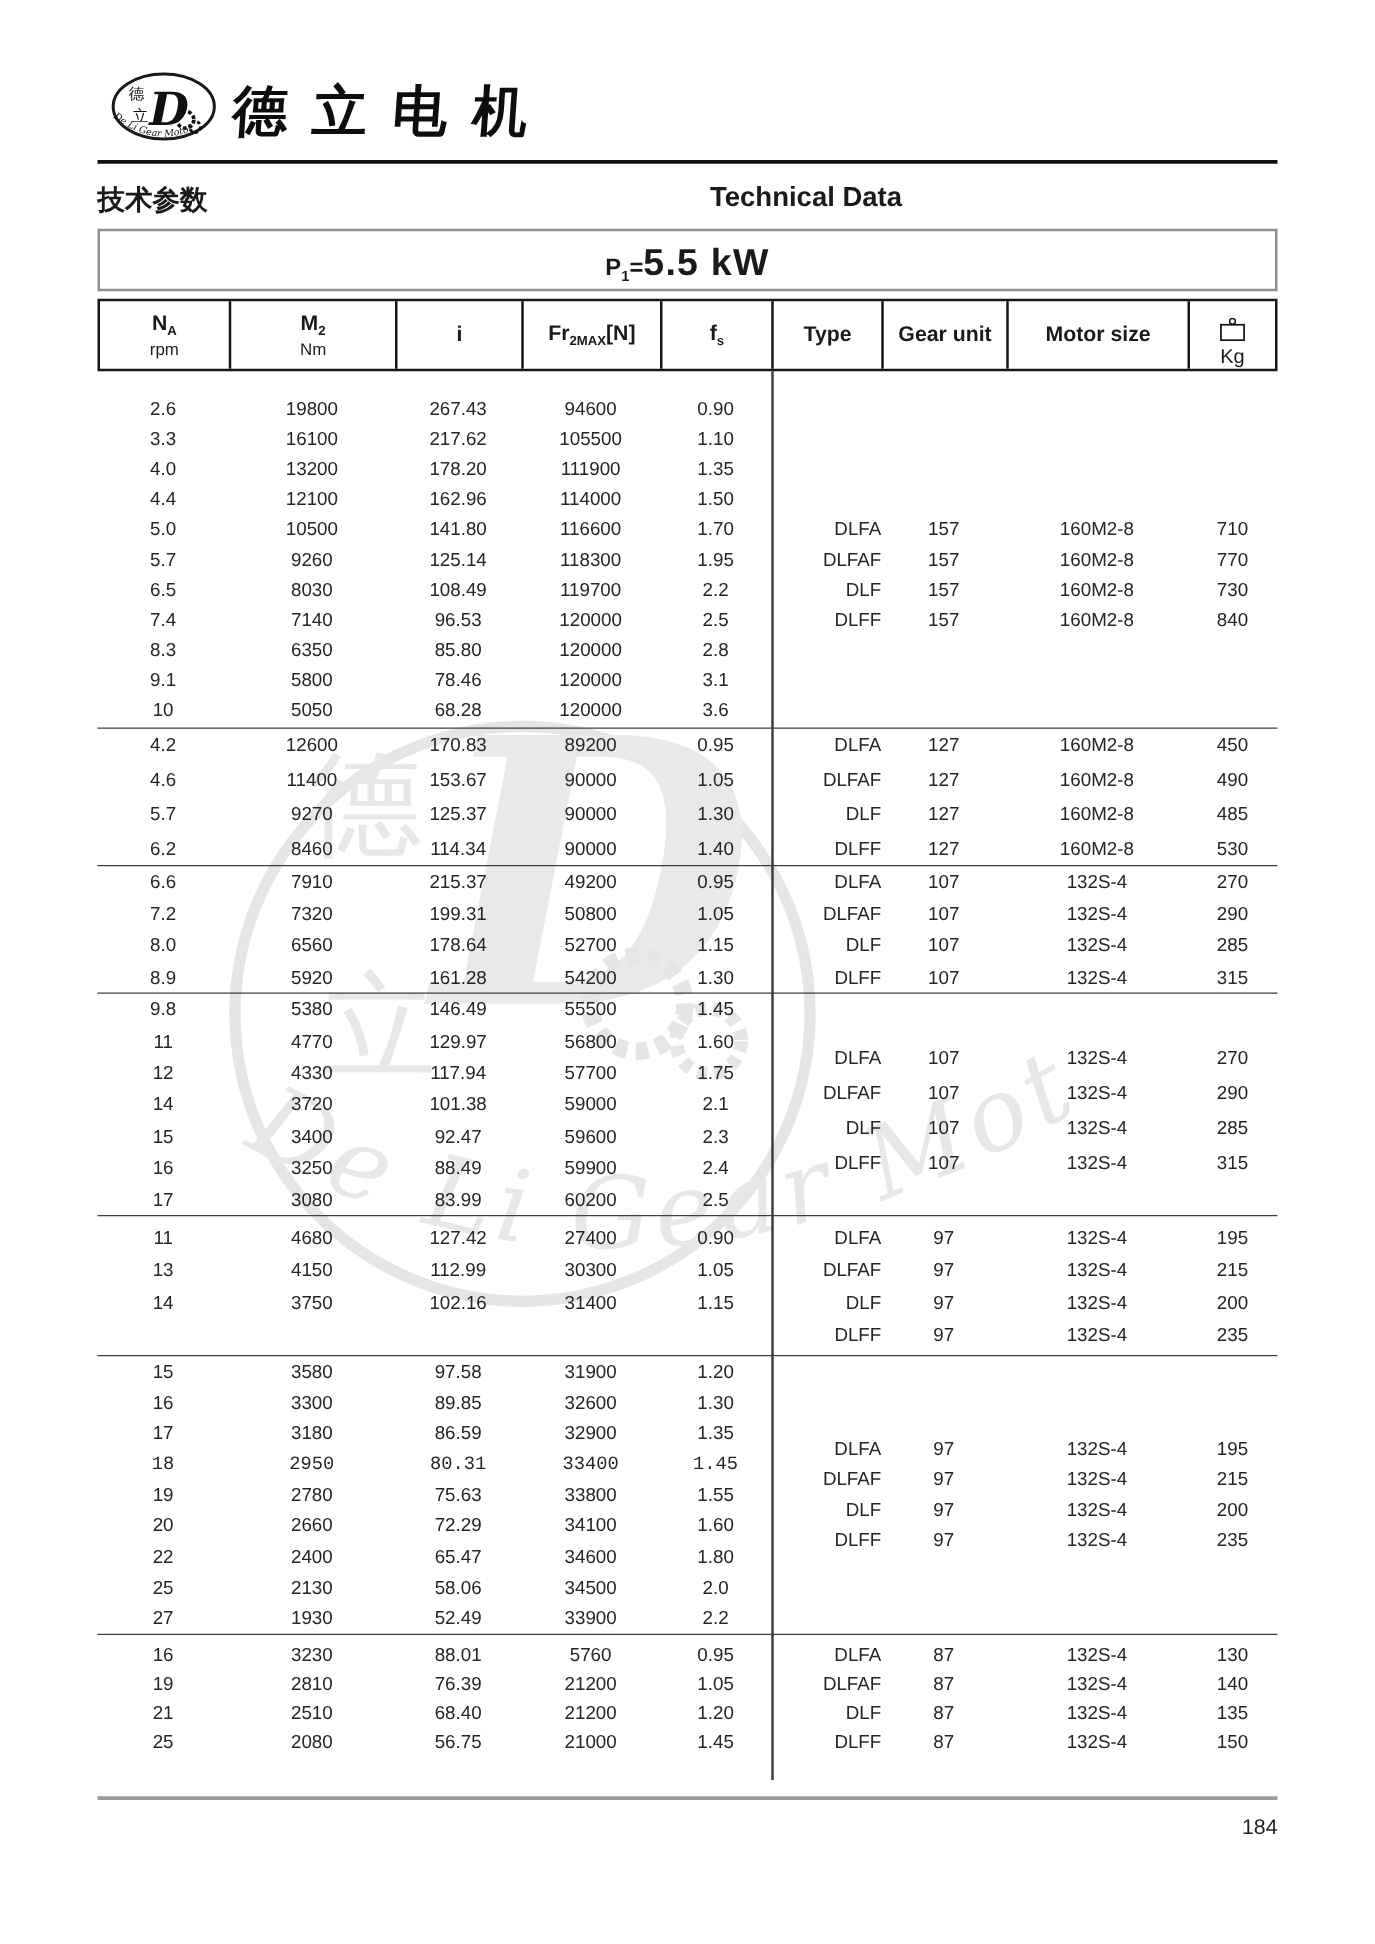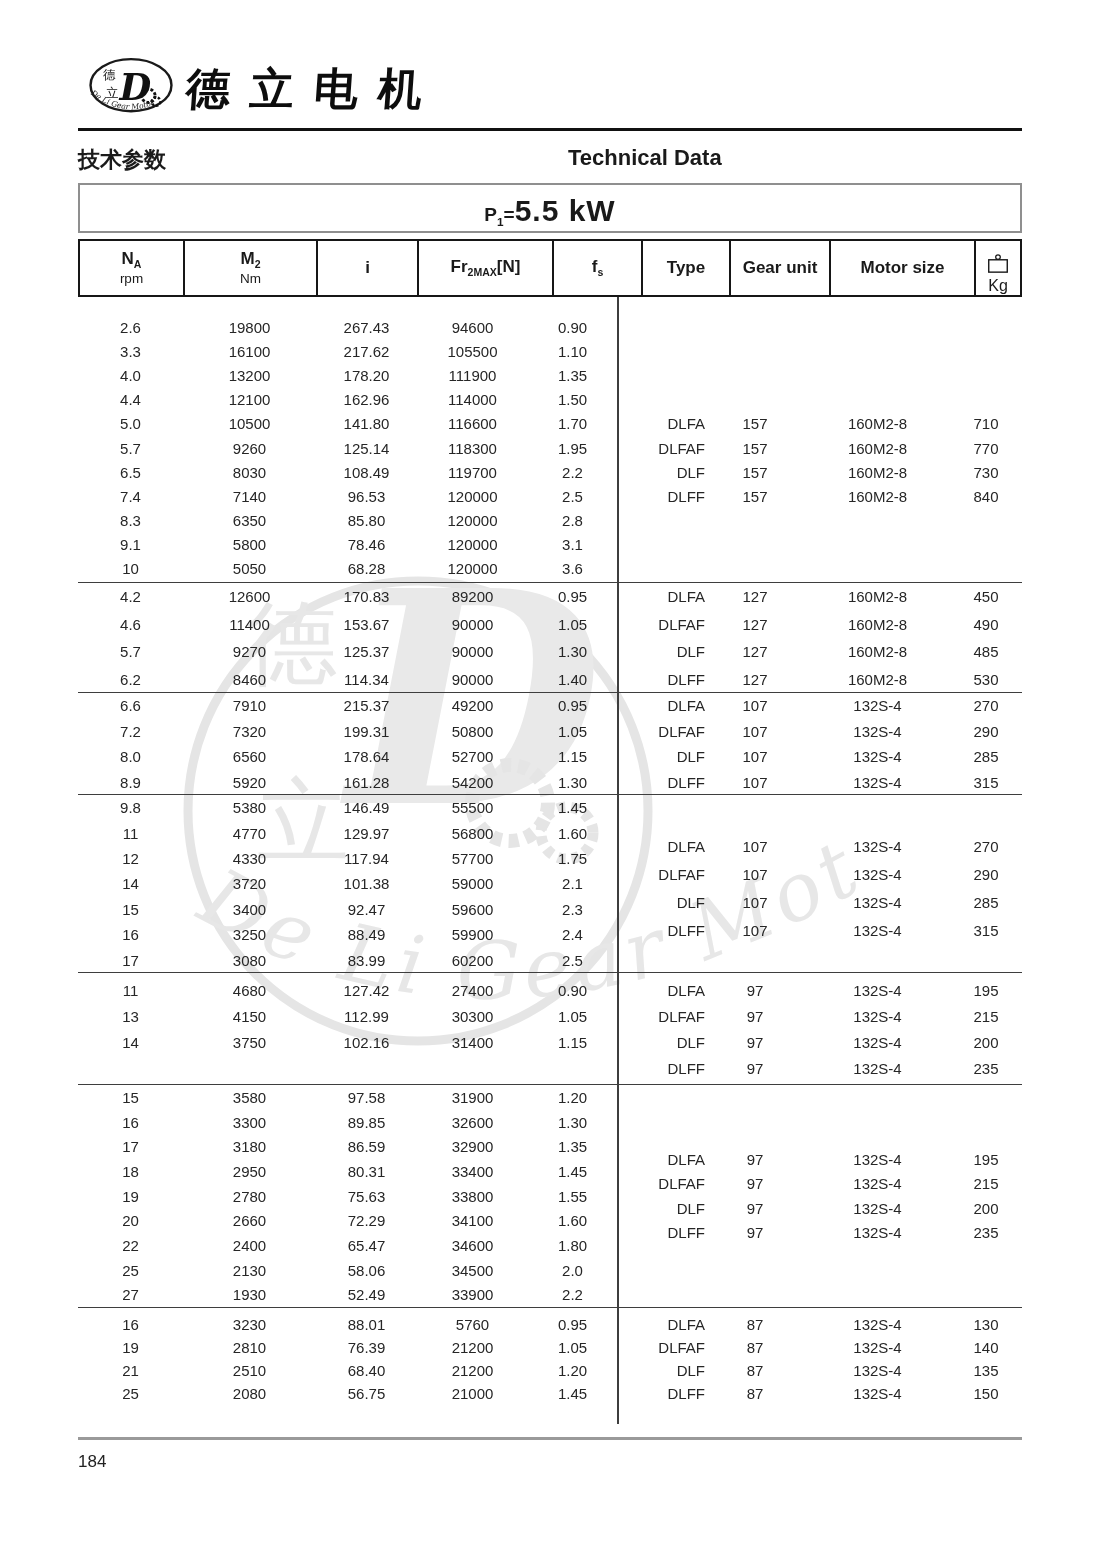--- a/index.html
+++ b/index.html
@@ -31,41 +31,41 @@
   .p-big{font-size:30px;font-weight:bold;letter-spacing:1px;}
 
   
   .thead{margin-top:6px;height:58px;border:2px solid #161616;box-sizing:border-box;display:flex;}
   .hcell{border-right:2px solid #161616;box-sizing:border-box;display:flex;flex-direction:column;
     align-items:center;justify-content:center;line-height:1.15;}
   .hcell:last-child{border-right:none;flex:1;margin-top:13px;}
   .h-main{font-size:17px;font-weight:bold;}
   .h-unit{font-size:13.5px;font-weight:normal;}
   sub{font-size:0.62em;}
-  .hc0{width:105px}.hc1{width:133px}.hc2{width:101px}.hc3{width:135px}
+  .hc0{width:105px}.hc1{width:133px}.hc2{width:101px}.hc3{width:111px}
   .hc4{width:89px}.hc5{width:88px}.hc6{width:100px}.hc7{width:145px}.hc8{width:72px}
   .kg-cell .h-main{font-size:16px;font-weight:normal;margin-top:1px;}
 
   
   .tbody{position:relative;}
   .divider-v{position:absolute;left:539px;top:0;bottom:0;width:1.5px;background:#3e3e3e;}
   .group{position:relative;box-sizing:border-box;}
   .group + .group{border-top:1.5px solid #3e3e3e;}
   .g-left{position:absolute;left:0;top:0;width:539px;}
   .g-right{position:absolute;left:539px;width:405px;}
   .g-right.centered{top:0;bottom:0;display:flex;flex-direction:column;justify-content:center;}
   .d-row{display:flex;align-items:center;}
   .cell{text-align:center;font-size:15px;color:#262626;}
   .c0{width:105px}.c1{width:133px}.c2{width:101px}.c3{width:111px}.c4{width:89px}
   .t0{width:88px;text-align:right;padding-left:33px;box-sizing:border-box;}
   .t1{width:100px}.t2{width:145px}.t3{width:72px}
 
   
   .footer-line{margin-top:13px;border-top:3px solid #9a9a9a;}
-  .page-number{margin-top:12px;text-align:left;font-size:17px;color:#222;}
+  .page-number{margin-top:12px;text-align:right;font-size:17px;color:#222;}
 </style>
 </head>
 <body>
 
 <svg class="watermark" viewBox="0 0 860 540" aria-hidden="true">
   <circle cx="333" cy="266" r="230" fill="none" stroke="#e5e5e5" stroke-width="9"></circle>
   <text x="160" y="130" font-size="92" font-family="DejaVu Serif,serif" fill="#e7e7e7">德</text>
   <text x="172" y="308" font-size="92" font-family="DejaVu Serif,serif" fill="#e7e7e7">立</text>
   <text x="262" y="258" font-size="295" font-family="DejaVu Serif,serif" font-style="italic" font-weight="bold" fill="#e9e9e9">D</text>
   <circle cx="425" cy="258" r="38" fill="none" stroke="#e5e5e5" stroke-width="14" stroke-dasharray="10 7"></circle>
@@ -517,21 +517,21 @@
             <div class="cell c3">32600</div>
             <div class="cell c4">1.30</div>
           </div>
           <div class="d-row" style="height: 24.7px;">
             <div class="cell c0">17</div>
             <div class="cell c1">3180</div>
             <div class="cell c2">86.59</div>
             <div class="cell c3">32900</div>
             <div class="cell c4">1.35</div>
           </div>
-          <div class="d-row" style="height: 24.7px;">
+          <div class="d-row" style="height: 24.7px; font-family: Liberation Mono, monospace;">
             <div class="cell c0">18</div>
             <div class="cell c1">2950</div>
             <div class="cell c2">80.31</div>
             <div class="cell c3">33400</div>
             <div class="cell c4">1.45</div>
           </div>
           <div class="d-row" style="height: 24.7px;">
             <div class="cell c0">19</div>
             <div class="cell c1">2780</div>
             <div class="cell c2">75.63</div>

